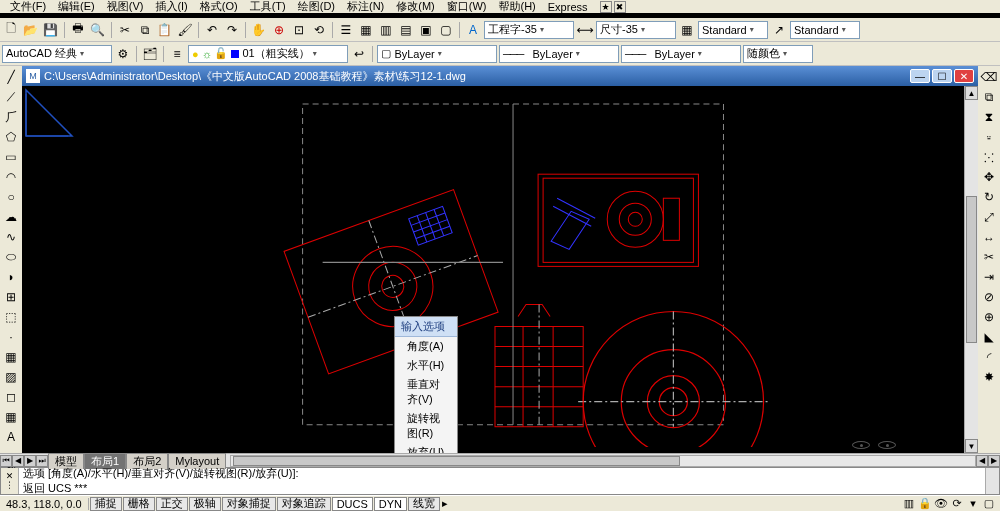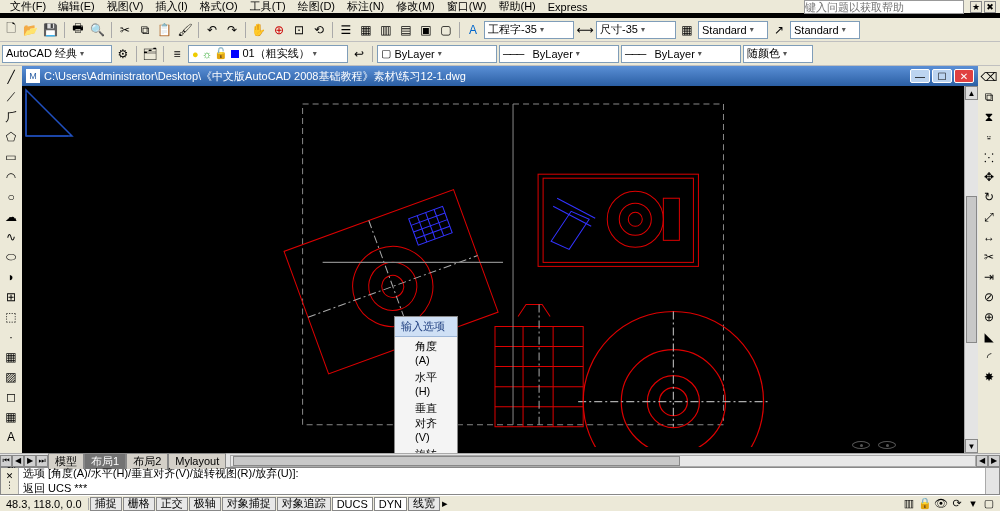--- a/index.html
+++ b/index.html
@@ -38,21 +38,21 @@
 .vscroll { width:14px; background:#e4e4e4; border-left:1px solid #aaa; position:relative; }
 .vscroll .thumb { position:absolute; top:30%; height:40%; left:1px; right:1px; background:#c8c8c8; border:1px solid #888; }
 .vscroll .arr { position:absolute; left:0; right:0; height:14px; background:#ddd; border:1px solid #888; display:flex; align-items:center; justify-content:center; font-size:8px; }
 .vscroll .arr.top{top:0}.vscroll .arr.bot{bottom:0}
 
 .canvas-row { display:flex; flex:1; }
 
 
 .ctxmenu { position:absolute; left:372px; top:230px; background:#f4f4f4; border:1px solid #888; box-shadow:2px 2px 4px rgba(0,0,0,.3); width:64px; z-index:10; }
 .ctxmenu .header { background:#cfe0f5; border-bottom:1px solid #9fb8d9; padding:2px 6px; color:#204080; font-size:11px; }
-.ctxmenu .item { padding:2px 12px; font-size:11px; cursor:default;margin-left:8px; }
+.ctxmenu .item { padding:2px 12px; font-size:11px; cursor:default; }
 
 
 .tabs-row { height:14px; background:#e4e4e4; border-top:1px solid #aaa; display:flex; align-items:center; font-size:10px; }
 .tabs-row .nav-btn { width:12px; height:12px; border:1px solid #888; background:#d0d0d0; display:flex; align-items:center; justify-content:center; font-size:8px; }
 .tabs-row .tab { padding:0 6px; background:#d4d0c8; border:1px solid #888; border-bottom:none; height:16px; display:flex; align-items:center; }
 .tabs-row .tab.active { background:#737373; color:#fff; }
 .tabs-row .hscroll { flex:1; height:12px; background:#e8e8e8; border:1px solid #aaa; margin-left:4px; position:relative; }
 .tabs-row .hscroll .thumb { position:absolute; left:2px; width:60%; top:0; bottom:0; background:#c8c8c8; border:1px solid #888; }
 
 
@@ -87,21 +87,20 @@
   <span class="menu-item">视图(V)</span>
   <span class="menu-item">插入(I)</span>
   <span class="menu-item">格式(O)</span>
   <span class="menu-item">工具(T)</span>
   <span class="menu-item">绘图(D)</span>
   <span class="menu-item">标注(N)</span>
   <span class="menu-item">修改(M)</span>
   <span class="menu-item">窗口(W)</span>
   <span class="menu-item">帮助(H)</span>
   <span class="menu-item">Express</span>
-  <input class="help-input" placeholder="键入问题以获取帮助" style="">
   <div class="right-icons">
     <span>★</span>
     <span>✖</span>
   </div>
 </div>
 
 <div class="toolbar">
   <span class="tb-btn">🗋</span>
   <span class="tb-btn">📂</span>
   <span class="tb-btn">💾</span>

